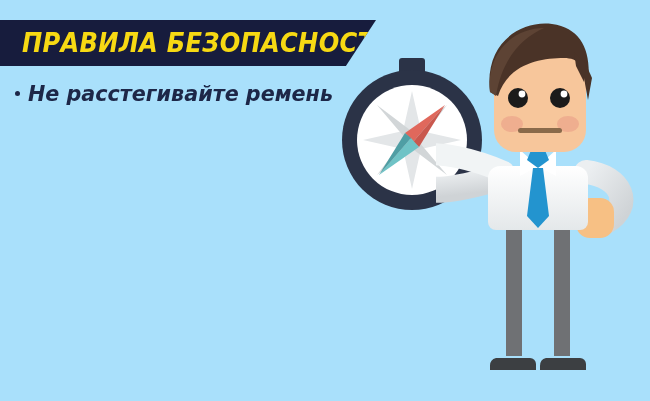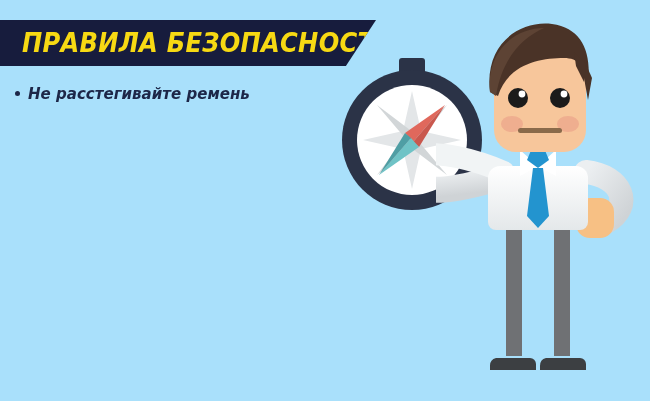--- a/index.html
+++ b/index.html
@@ -49,21 +49,21 @@
   
   #bullet-list {
     position: absolute;
     left: 14px;
     top: 80px;
     width: 430px;
     color: #1d2748;
     font-family: "DejaVu Sans", sans-serif;
     font-style: italic;
     font-weight: bold;
-    font-size: 16px;
+    font-size: 22px;
     line-height: 27px;
   }
   .bullet-item {
     position: relative;
     padding-left: 14px;
     margin-bottom: 14px;
   }
   .bullet-dot {
     position: absolute;
     left: 1px;

